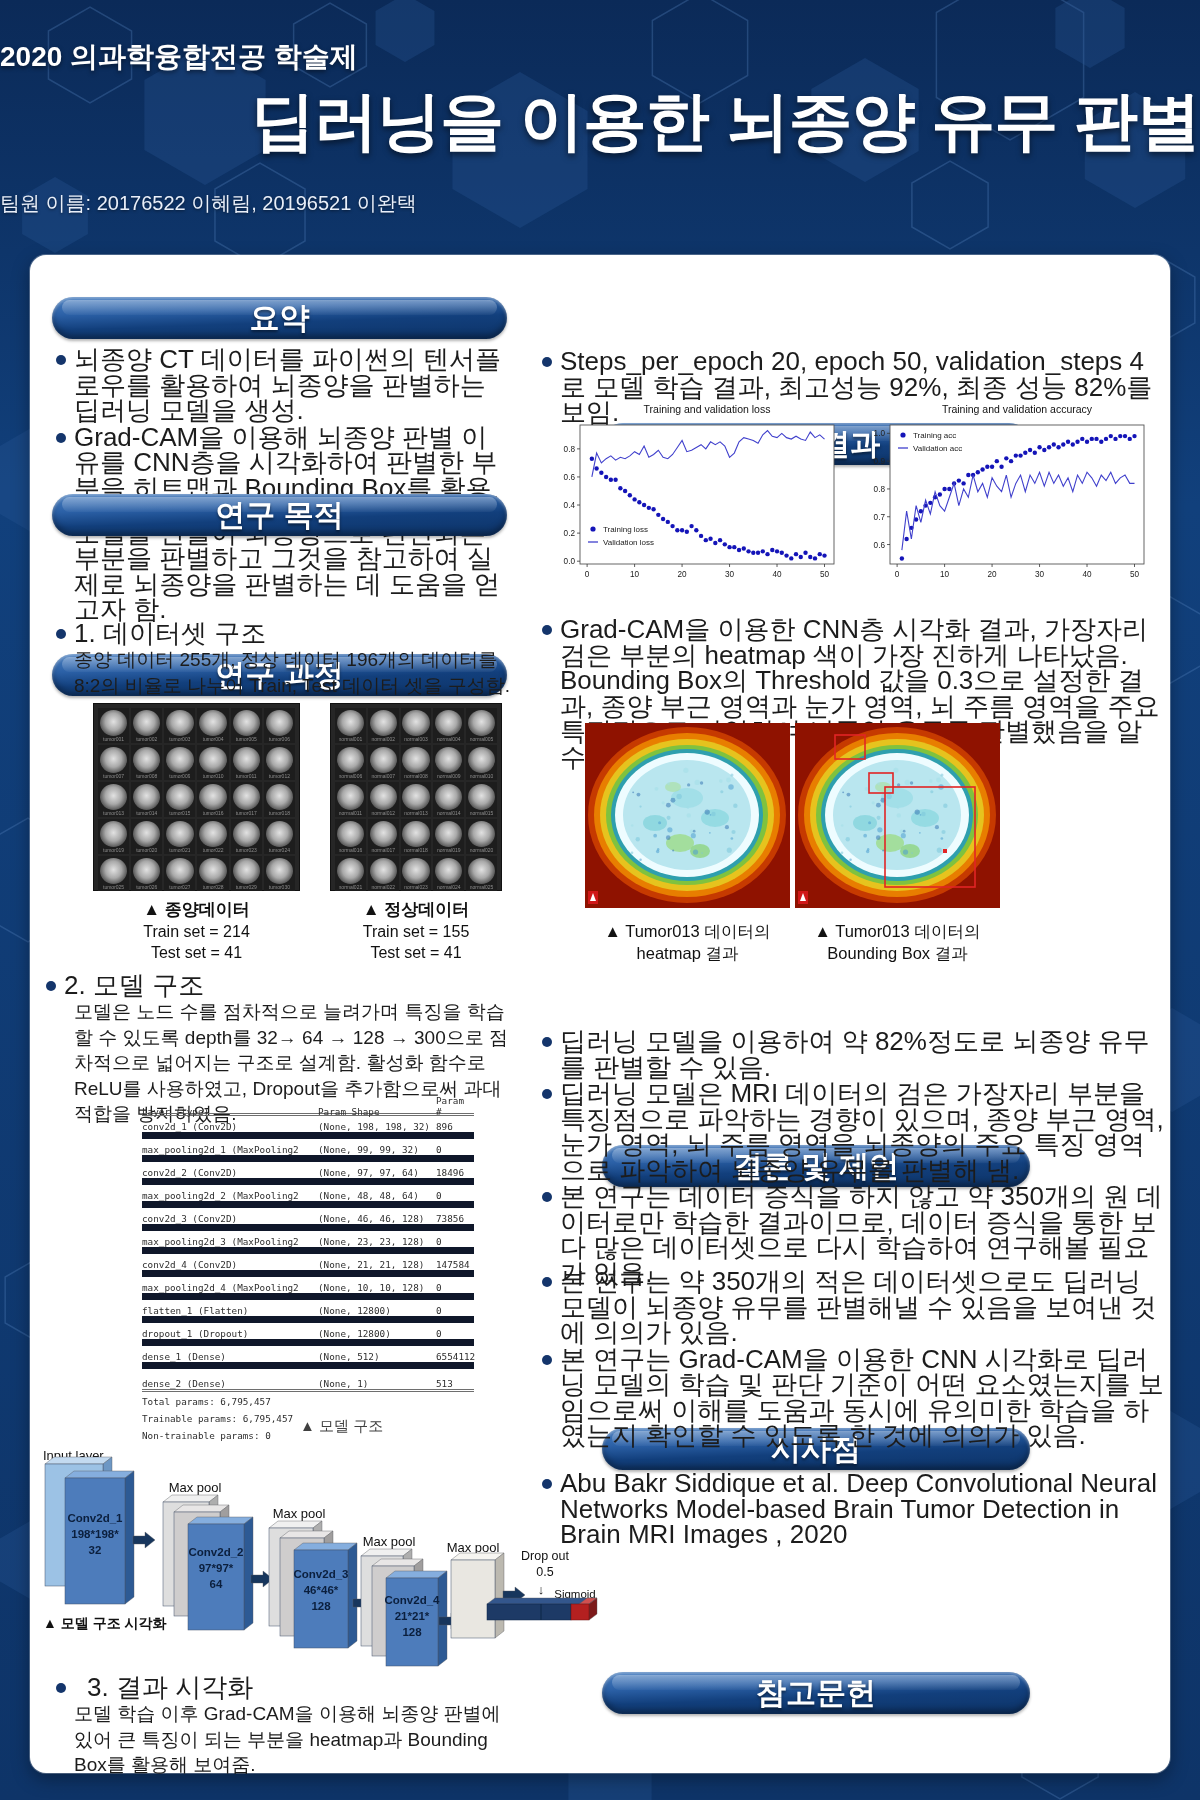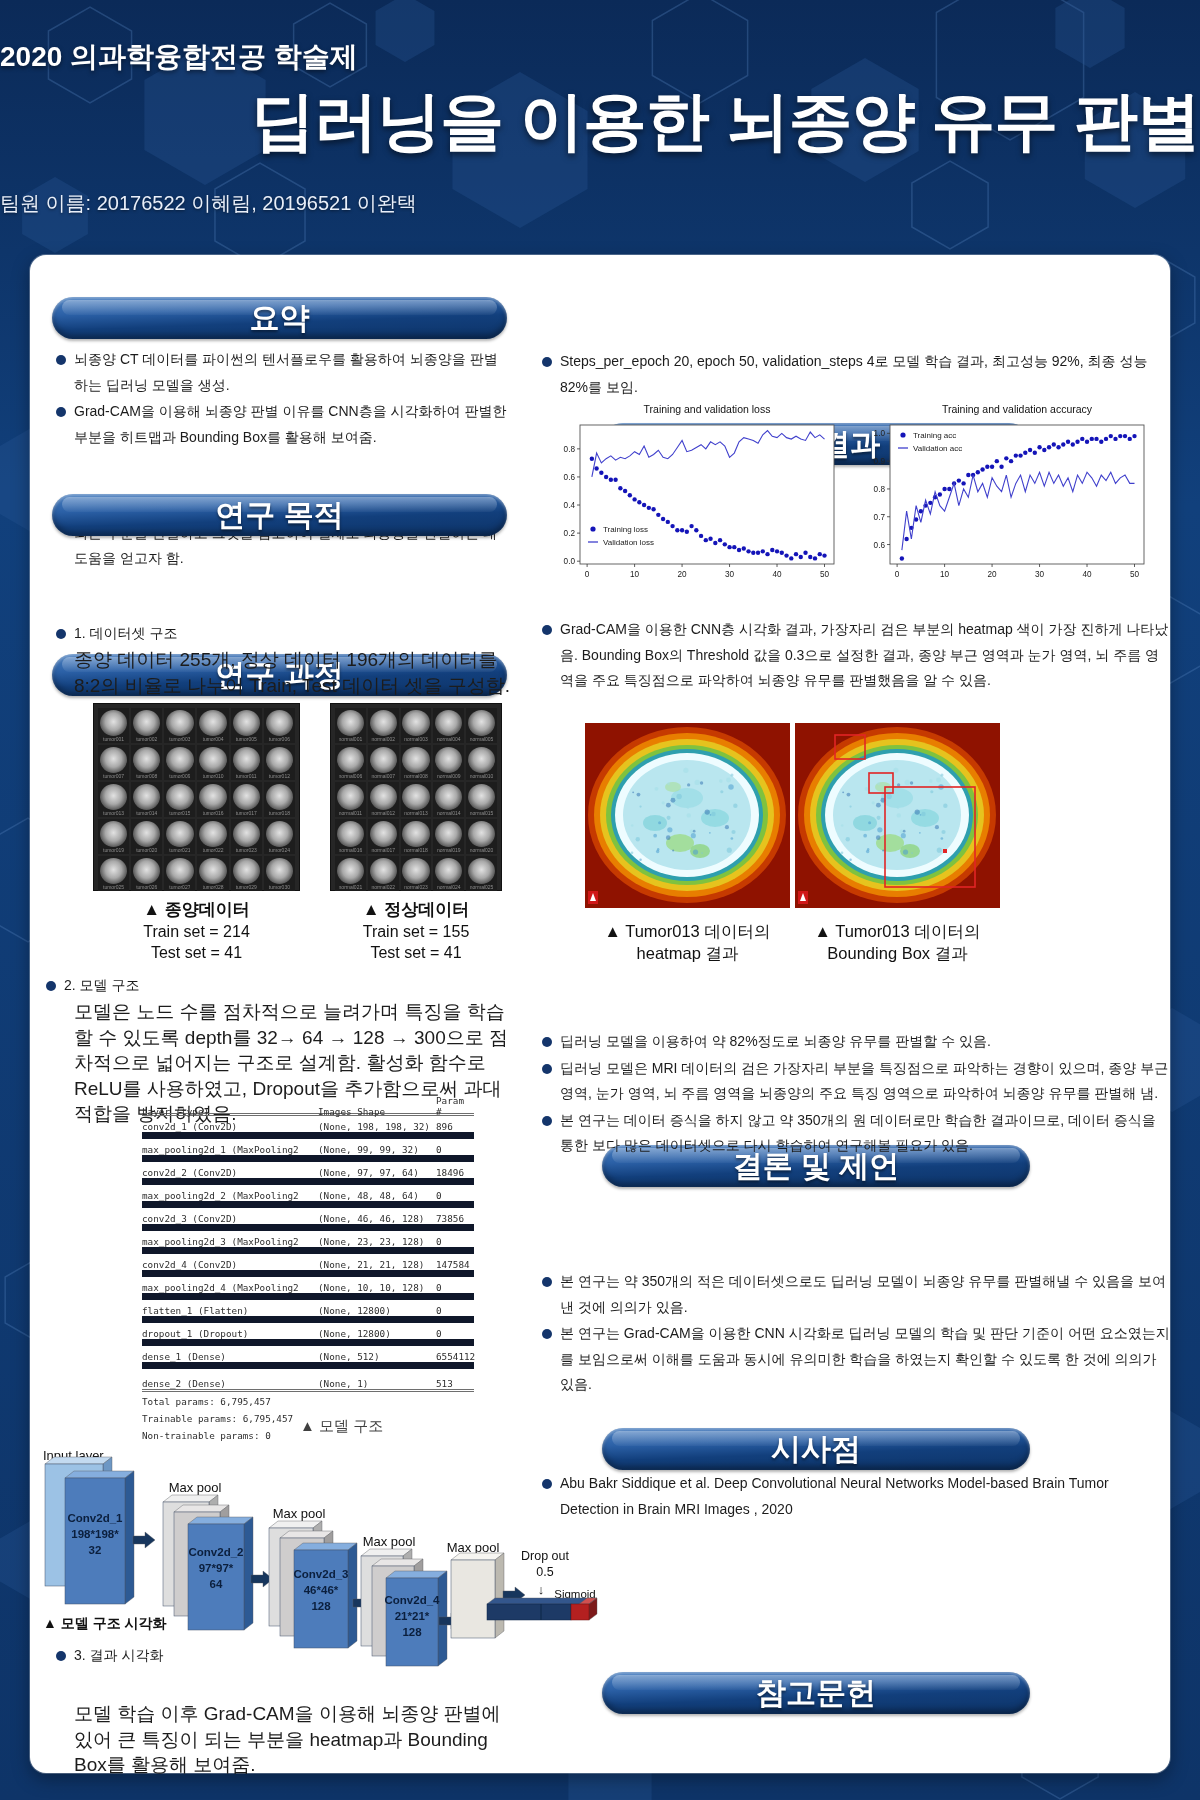--- a/index.html
+++ b/index.html
@@ -23,21 +23,21 @@
     background:linear-gradient(178deg,#4a80c2 0%,#2b60a6 32%,#123f7c 58%,#0d3367 100%);
     box-shadow:inset 0 2px 3px rgba(255,255,255,.35), inset 0 -4px 6px rgba(0,0,0,.35), 0 2px 3px rgba(0,0,0,.3);}
   .bar:before{content:"";position:absolute;left:10px;right:10px;top:3px;height:15px;border-radius:10px;
     background:linear-gradient(180deg,rgba(255,255,255,.35),rgba(255,255,255,.04));}
   .bar .bl{position:relative;display:block;text-align:center;line-height:42px;font-size:30px;
     font-weight:800;color:#fff;text-shadow:0 2px 3px rgba(0,0,0,.5);}
   
   .blist{display:block;}
   .bli{display:flex;align-items:flex-start;margin-bottom:1px;}
   .dot{flex:0 0 10px;width:10px;height:10px;border-radius:50%;background:#14356b;margin:8px 8px 0 0;}
-  .btxt{font-size:14px;line-height:25.5px;color:#1c1c1c;}
+  .btxt{font-size:26px;line-height:25.5px;color:#1c1c1c;}
   .plain{font-size:19px;line-height:25.5px;color:#1c1c1c;}
   
   .mri{background:#262626;padding:4px;display:grid;gap:2px;border:1px solid #111;}
   .mri .cell{background:#1d1d1d;display:flex;flex-direction:column;align-items:center;justify-content:flex-start;}
   .mri .brain{width:88%;height:26px;border-radius:50%;margin-top:2px;
     background:radial-gradient(ellipse at 50% 45%, #e2e2e2 0%, #a9a9a9 42%, #5b5b5b 70%, #1d1d1d 76%);}
   .mri .clab{font-size:5px;line-height:7px;color:#8d8d8d;overflow:hidden;white-space:nowrap;}
   .gcap{text-align:center;color:#111;}
   .gcap .l1{font-size:17px;font-weight:700;line-height:22px;}
   .gcap .l2{font-size:16px;line-height:21px;}
@@ -360,21 +360,21 @@
 
     <div class="abs bli" style="left:16px;top:718px;width:452px;">
       <span class="dot"></span>
       <span class="btxt">2. 모델 구조</span>
     </div>
     <div class="abs plain" style="left:44px;top:744px;width:442px;">모델은 노드 수를 점차적으로 늘려가며 특징을 학습할 수 있도록 depth를 32→ 64 → 128 → 300으로 점차적으로 넓어지는 구조로 설계함. 활성화 함수로 ReLU를 사용하였고, Dropout을 추가함으로써 과대적합을 방지하였음.</div>
 
     <div class="abs mtable" style="left:112px;top:840px;" id="model-table">
         <div class="mtr hd">
           <div>Layer (type)</div>
-          <div>Images Shape</div>
+          <div>Param Shape</div>
           <div>Param #</div>
         </div>
         <div class="mtr">
           <div>conv2d_1 (Conv2D)</div>
           <div>(None, 198, 198, 32)</div>
           <div>896</div>
         </div>
         <div class="mtr">
           <div>max_pooling2d_1 (MaxPooling2</div>
           <div>(None, 99, 99, 32)</div>
@@ -501,21 +501,21 @@
         <text x="540" y="150" font-size="11.5" fill="#111" text-anchor="middle" font-weight="normal">Sigmoid</text>
         <polygon points="452,156 460,150 562,150 554,156" fill="#33568c" stroke="#55585e" stroke-width="0.4"></polygon>
         <polygon points="544,156 552,150 562,150 554,156" fill="#d05050" stroke="#55585e" stroke-width="0.4"></polygon>
         <polygon points="554,156 562,150 562,166 554,172" fill="#7d1a1a" stroke="#55585e" stroke-width="0.4"></polygon>
         <rect x="452" y="156" width="84" height="16" fill="#1d3a66" stroke="#0c2747" stroke-width="0.5"></rect>
         <rect x="536" y="156" width="18" height="16" fill="#b42020" stroke="#6e0f0f" stroke-width="0.5"></rect>
         <line x1="506" y1="156" x2="506" y2="172" stroke="#0c2747" stroke-width="1"></line>
         <text x="8" y="180" font-size="14" fill="#111" text-anchor="start" font-weight="bold">▲ 모델 구조 시각화</text>
       </svg>
 
-    <div class="abs bli" style="left:26px;top:1388px;width:452px;">
+    <div class="abs bli" style="left:26px;top:1420px;width:452px;gap:13px;">
       <span class="dot"></span>
       <span class="btxt">3. 결과 시각화</span>
     </div>
     <div class="abs plain" style="left:44px;top:1446px;width:445px;">모델 학습 이후 Grad-CAM을 이용해 뇌종양 판별에 있어 큰 특징이 되는 부분을 heatmap과 Bounding Box를 활용해 보여줌.</div>
 
     <div class="abs bar" style="left:572px;top:42px;width:428px;">
       <span class="bl">연구 결과</span>
     </div>
     <div class="abs blist" style="left:512px;top:94px;width:622px;">
         <div class="bli">

